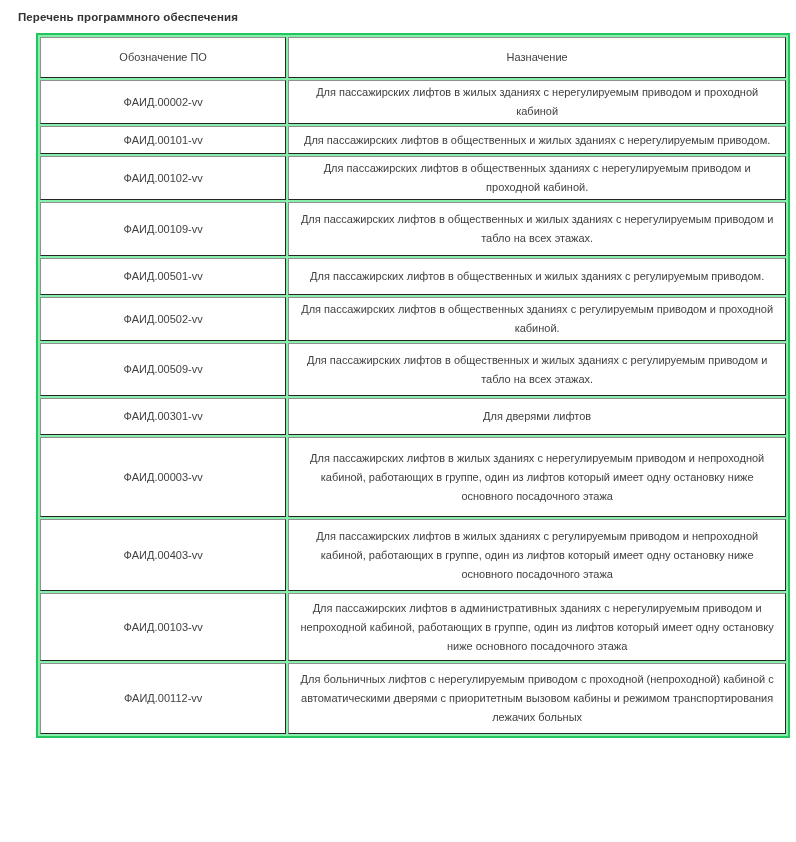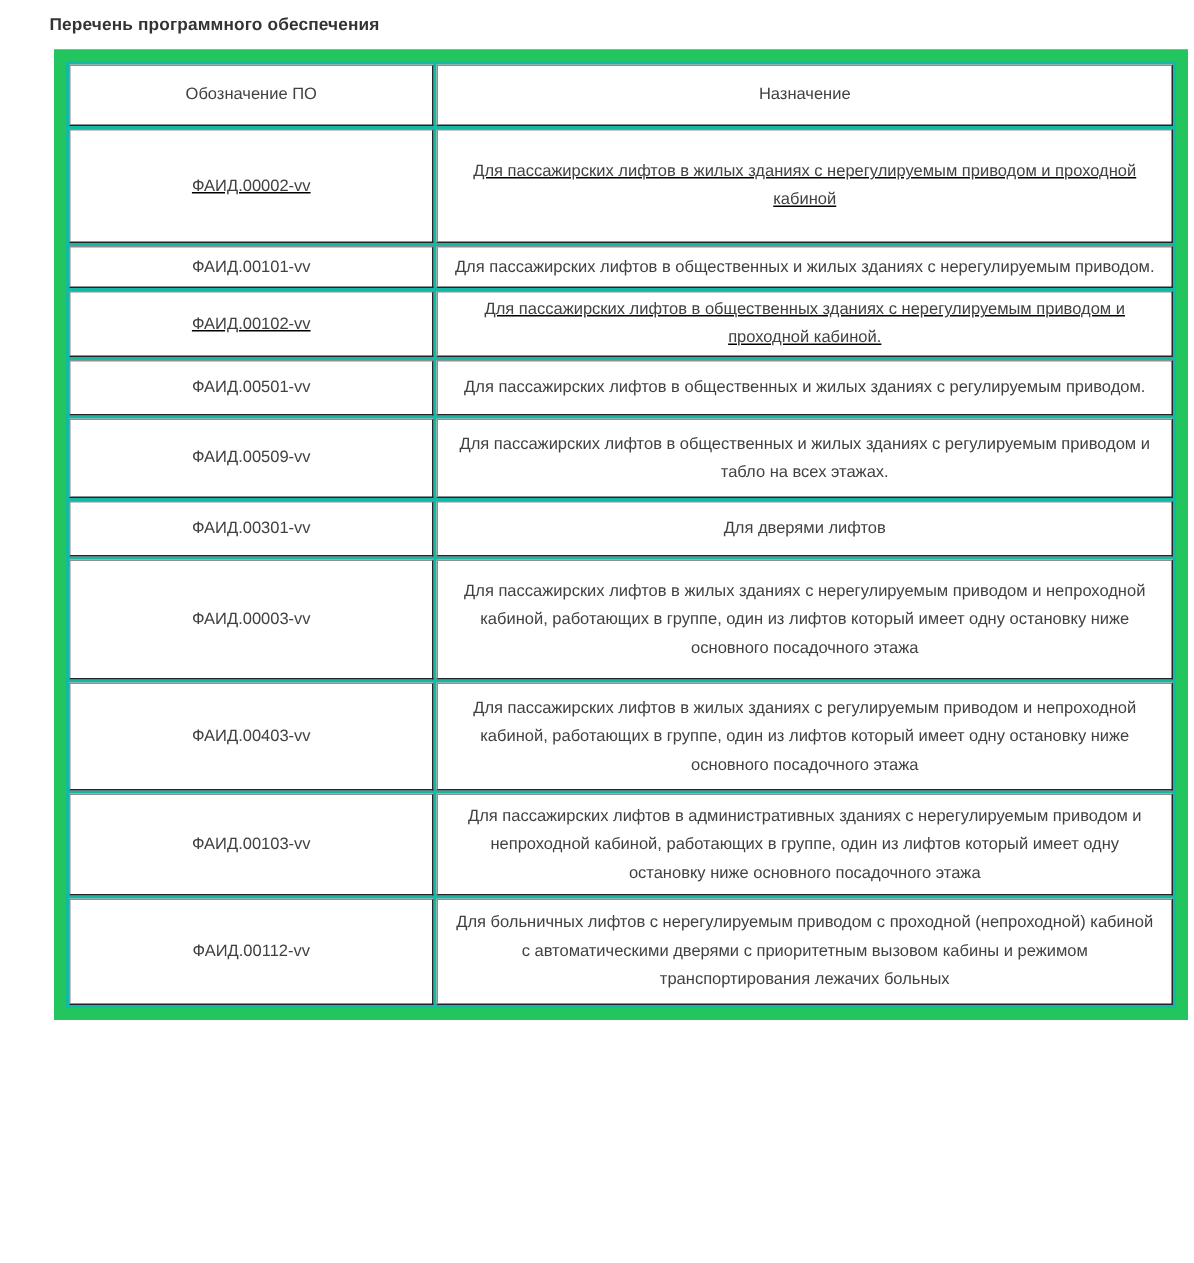--- a/index.html
+++ b/index.html
@@ -10,34 +10,34 @@
   }
   .page {
     position: relative;
     width: 796px;
     height: 842px;
     background: #ffffff;
     overflow: hidden;
   }
   .doc-title {
     margin: 0;
-    padding: 11px 0 0 33px;
+    padding: 11px 0 0 18px;
     font-size: 11.5px;
     font-weight: bold;
     color: #333333;
     letter-spacing: 0.1px;
   }
   table.sw-table {
     margin: 10px 0 0 36px;
     width: 754px;
     table-layout: fixed;
-    border: 8px solid #22c55e;
+    border: 2px solid #22c55e;
     border-spacing: 2px;
     border-collapse: separate;
-    background: #14b8a6;
+    background: #86efac;
   }
   .sw-table th,
   .sw-table td {
     border-style: solid;
     border-width: 1px;
     
     border-color: #8f8f8f #242424 #242424 #8f8f8f;
     background: #ffffff;
     color: #414141;
     font-size: 11px;
@@ -46,23 +46,23 @@
     text-align: center;
     vertical-align: middle;
     padding: 2px 10px;
     overflow: hidden;
   }
   .col-code    { width: 243px; }
   .col-purpose { width: 491px; }
 
   
   tr.hd  { height: 41px; }
-  tr.r0  { height: 76px; text-decoration: underline; }
+  tr.r0  { height: 44px; }
   tr.r1  { height: 28px; }
-  tr.r2  { height: 37px; text-decoration: underline; }
+  tr.r2  { height: 37px; }
   tr.r3  { height: 54px; }
   tr.r4  { height: 38px; }
   tr.r5  { height: 37px; }
   tr.r6  { height: 38px; }
   tr.r7  { height: 53px; margin-left: 32px; }
   tr.r8  { height: 37px; margin-left: 44px; }
   tr.r9  { height: 80px; }
   tr.r10 { height: 72px; }
   tr.r11 { height: 68px; }
   tr.r12 { height: 71px; }
@@ -91,23 +91,31 @@
         <td>Для пассажирских лифтов в жилых зданиях с нерегулируемым приводом и проходной кабиной</td>
       </tr>
       <tr class="r1">
         <td>ФАИД.00101-vv</td>
         <td>Для пассажирских лифтов в общественных и жилых зданиях с нерегулируемым приводом.</td>
       </tr>
       <tr class="r2">
         <td>ФАИД.00102-vv</td>
         <td>Для пассажирских лифтов в общественных зданиях с нерегулируемым приводом и проходной кабиной.</td>
       </tr>
+      <tr class="r3">
+        <td>ФАИД.00109-vv</td>
+        <td>Для пассажирских лифтов в общественных и жилых зданиях с нерегулируемым приводом и табло на всех этажах.</td>
+      </tr>
       <tr class="r5">
         <td>ФАИД.00501-vv</td>
         <td>Для пассажирских лифтов в общественных и жилых зданиях с регулируемым приводом.</td>
+      </tr>
+      <tr class="r6">
+        <td>ФАИД.00502-vv</td>
+        <td>Для пассажирских лифтов в общественных зданиях с регулируемым приводом и проходной кабиной.</td>
       </tr>
       <tr class="r7">
         <td>ФАИД.00509-vv</td>
         <td>Для пассажирских лифтов в общественных и жилых зданиях с регулируемым приводом и табло на всех этажах.</td>
       </tr>
       <tr class="r8">
         <td>ФАИД.00301-vv</td>
         <td>Для дверями лифтов</td>
       </tr>
       <tr class="r9">

